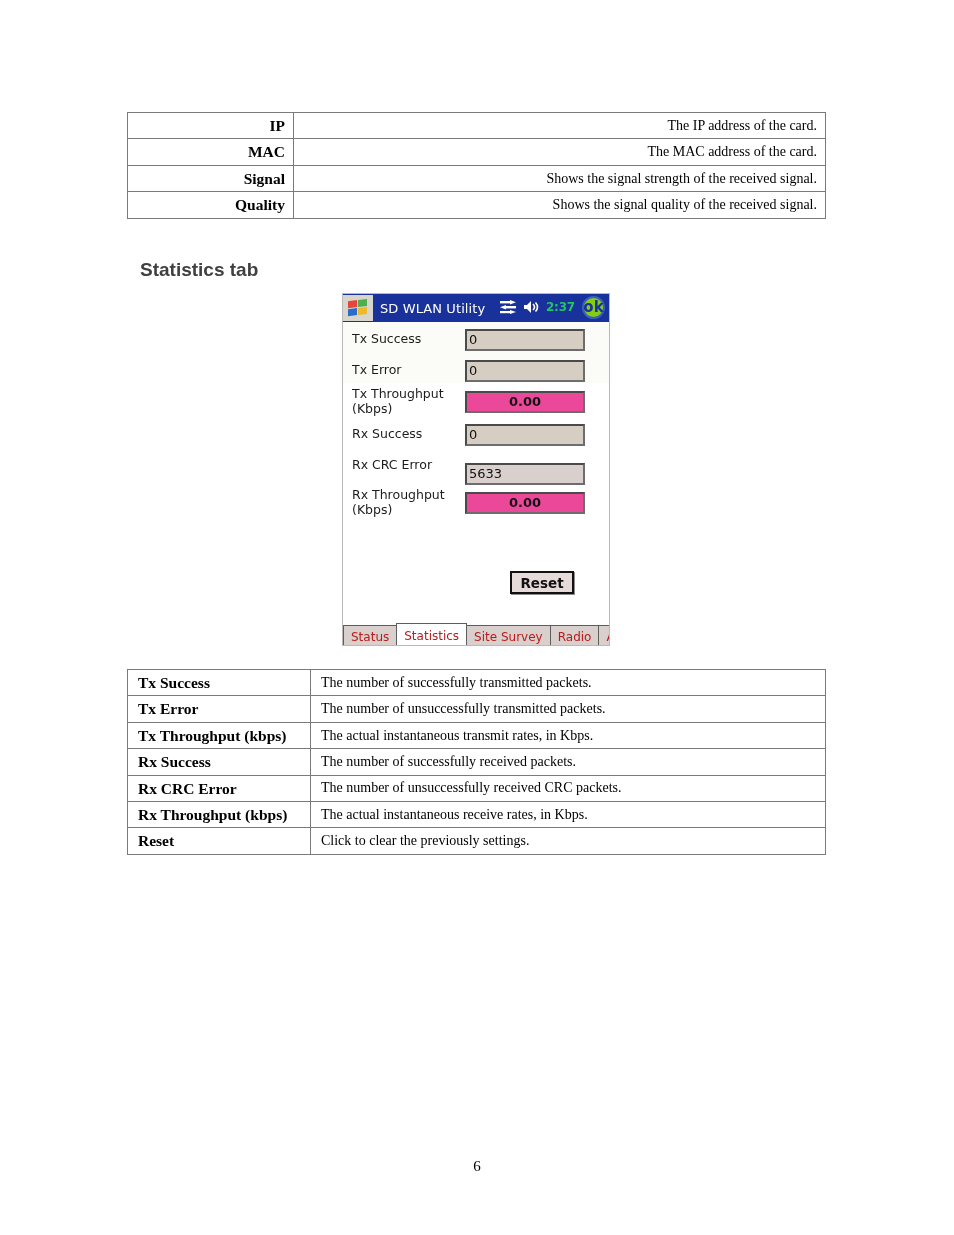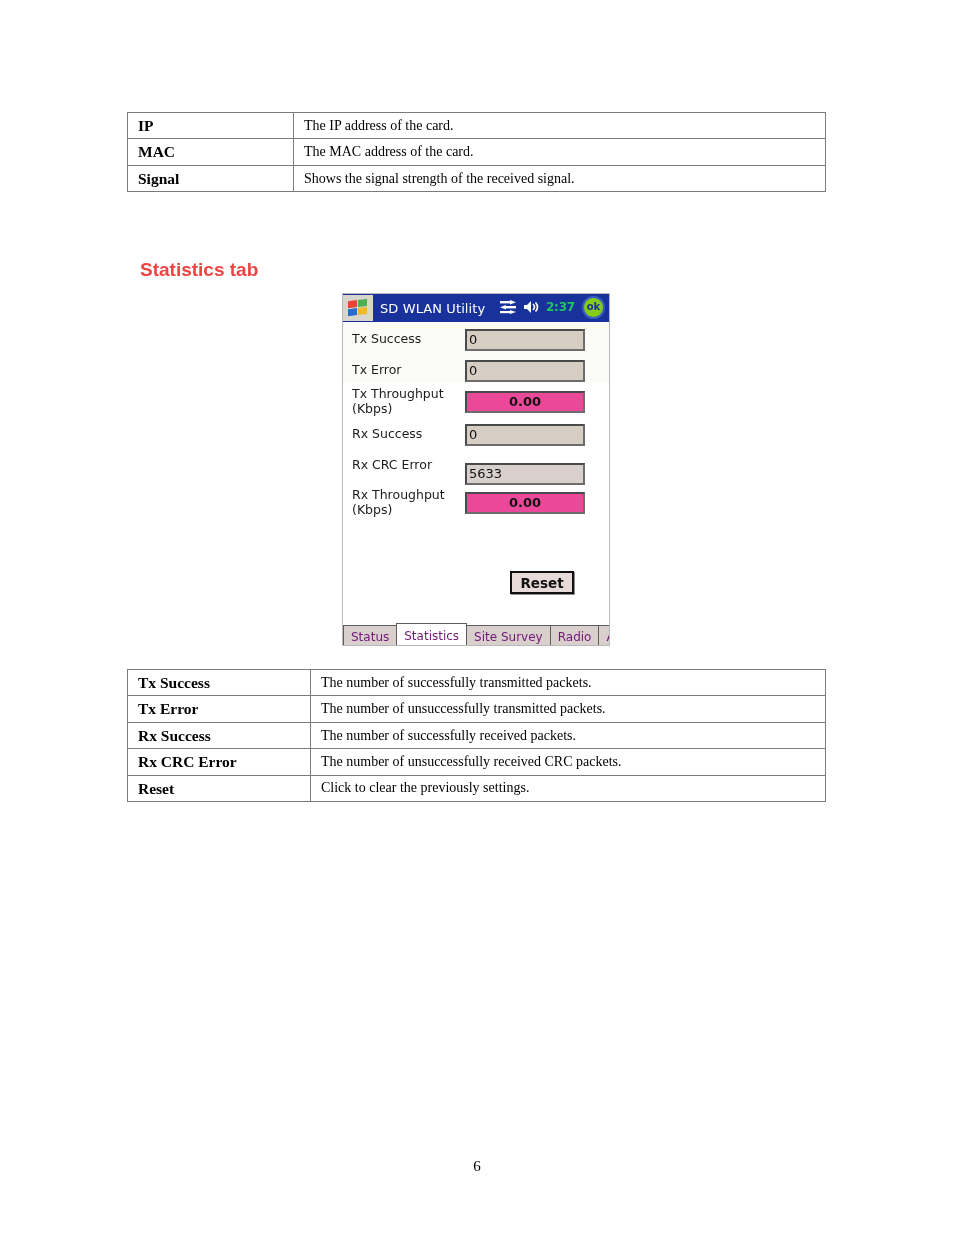--- a/index.html
+++ b/index.html
@@ -34,32 +34,32 @@
     height: 17px;
   }
   .doc-table td.key {
     font-weight: bold;
     font-size: 15.5px;
   }
   .doc-table td.desc {
     font-weight: normal;
   }
 
-  #table-top { left: 127px; top: 112px; width: 698px; }
+  #table-top { left: 127px; top: 112px; width: 698px; text-align: right; }
   #table-bottom { left: 127px; top: 669px; width: 698px; }
 
   
   #statistics-heading {
     position: absolute;
     left: 140px;
     top: 259px;
     font-family: "Liberation Sans", sans-serif;
     font-weight: bold;
     font-size: 19px;
-    color: #ef4444;
+    color: #404040;
     letter-spacing: 0px;
   }
 
   
   #pda-shot {
     position: absolute;
     left: 342px;
     top: 293px;
     width: 268px;
     height: 353px;
@@ -129,21 +129,21 @@
     font-weight: bold;
     letter-spacing: -0.2px;
   }
   #ok-button {
     width: 19px;
     height: 19px;
     border-radius: 50%;
     background: #84cc16;
     border: 2px solid #3a5fc0;
     color: #19329b;
-    font-size: 10px;
+    font-size: 15px;
     font-weight: bold;
     display: flex;
     align-items: center;
     justify-content: center;
     line-height: 1;
     margin-left: 1px;
   }
 
   
   #pda-body {
@@ -235,21 +235,21 @@
     height: 23px;
     background: #d9cfcc;
     border: 1px solid #5d5d5d;
     border-bottom: none;
     box-sizing: border-box;
     display: flex;
     align-items: center;
     justify-content: center;
     padding: 0 7px;
     font-size: 12px;
-    color: #701a75;
+    color: #b91c1c;
     margin-right: -1px;
     font-family: "DejaVu Sans", sans-serif;
     white-space: nowrap;
   }
   .pda-tab.active {
     background: #ffffff;
     height: 25px;
     font-size: 12px;
     z-index: 3;
     position: relative;
@@ -280,20 +280,24 @@
       <td class="key">IP</td>
       <td class="desc">The IP address of the card.</td>
     </tr>
     <tr>
       <td class="key">MAC</td>
       <td class="desc">The MAC address of the card.</td>
     </tr>
     <tr>
       <td class="key">Signal</td>
       <td class="desc">Shows the signal strength of the received signal.</td>
+    </tr>
+    <tr>
+      <td class="key">Quality</td>
+      <td class="desc">Shows the signal quality of the received signal.</td>
     </tr>
   </tbody>
 </table>
 
 <div id="statistics-heading">Statistics tab</div>
 
 <div id="pda-shot">
 
   <div id="pda-titlebar">
     <div id="start-button">
@@ -385,27 +389,35 @@
   <tbody>
     <tr>
       <td class="key">Tx Success</td>
       <td class="desc">The number of successfully transmitted packets.</td>
     </tr>
     <tr>
       <td class="key">Tx Error</td>
       <td class="desc">The number of unsuccessfully transmitted packets.</td>
     </tr>
     <tr>
+      <td class="key">Tx Throughput (kbps)</td>
+      <td class="desc">The actual instantaneous transmit rates, in Kbps.</td>
+    </tr>
+    <tr>
       <td class="key">Rx Success</td>
       <td class="desc">The number of successfully received packets.</td>
     </tr>
     <tr>
       <td class="key">Rx CRC Error</td>
       <td class="desc">The number of unsuccessfully received CRC packets.</td>
     </tr>
     <tr>
+      <td class="key">Rx Throughput (kbps)</td>
+      <td class="desc">The actual instantaneous receive rates, in Kbps.</td>
+    </tr>
+    <tr>
       <td class="key">Reset</td>
       <td class="desc">Click to clear the previously settings.</td>
     </tr>
   </tbody>
 </table>
 
 <div id="page-number">6</div>
 
 </body></html>

